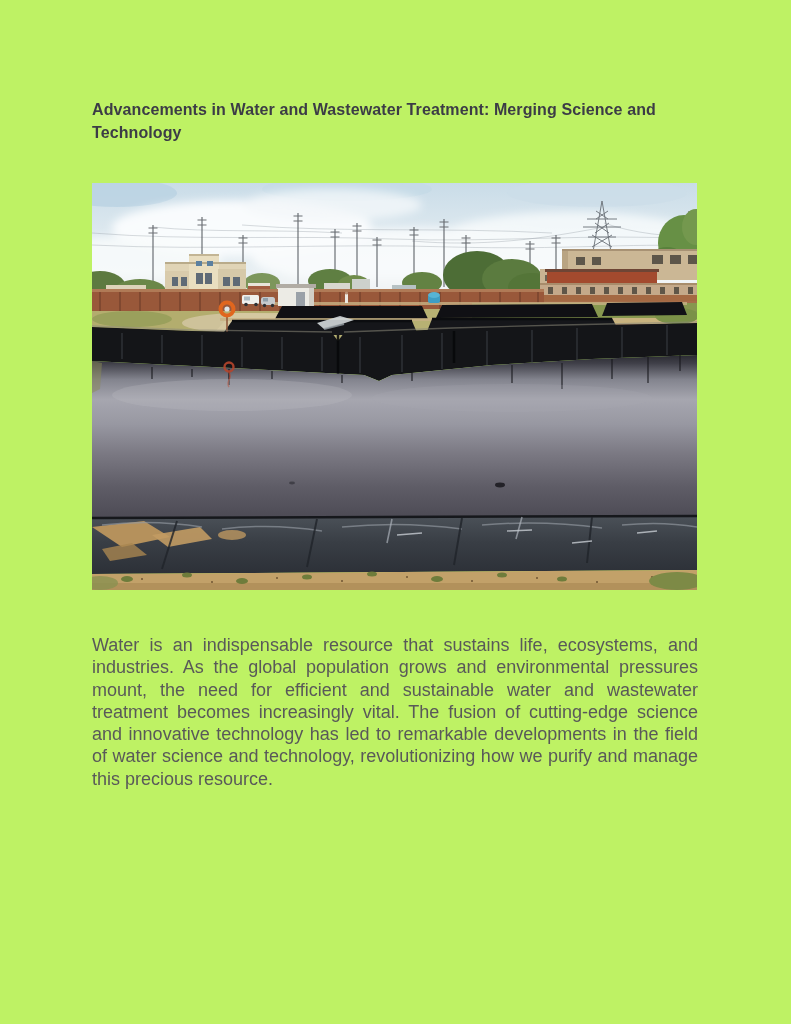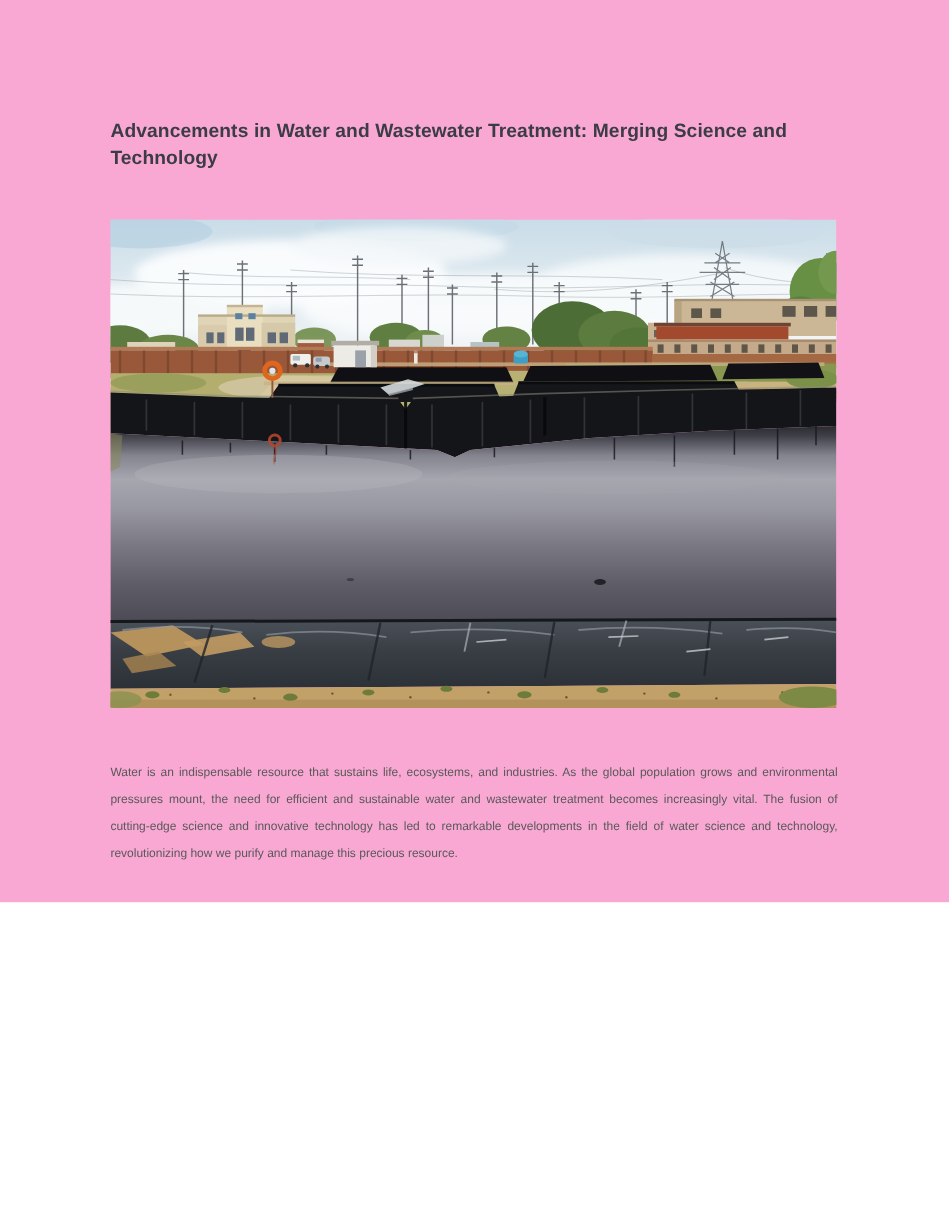--- a/index.html
+++ b/index.html
@@ -1,38 +1,38 @@
 <!DOCTYPE html>
 <html><head>
 <meta charset="utf-8">
 <style>
   html,body{margin:0;padding:0;background:#ffffff;}
   .page{
     position:relative;
-    width:791px;height:752px;
-    background:#f9a8d4;
+    width:791px;height:1024px;
+    background:#bef264;
     font-family:"Liberation Sans", sans-serif;
     overflow:hidden;
   }
   .title{
     position:absolute;left:92px;top:99px;width:614px;
     margin:0;
     font-size:16px;line-height:22.5px;font-weight:700;
     color:#3c3c46;
     letter-spacing:.1px;
   }
   .photo{
     position:absolute;left:92px;top:183px;width:605px;height:407px;
     margin:0;
   }
   .photo svg{display:block;width:100%;height:100%;}
   .body-text{
     position:absolute;left:92px;top:634px;width:606px;
     margin:0;
-    font-size:10px;line-height:22.3px;
+    font-size:18px;line-height:22.3px;
     color:#595959;
     text-align:justify;
   }
 </style>
 </head>
 <body>
 
 <div class="page">
 
   <h1 class="title">Advancements in Water and Wastewater Treatment: Merging Science and Technology</h1>

